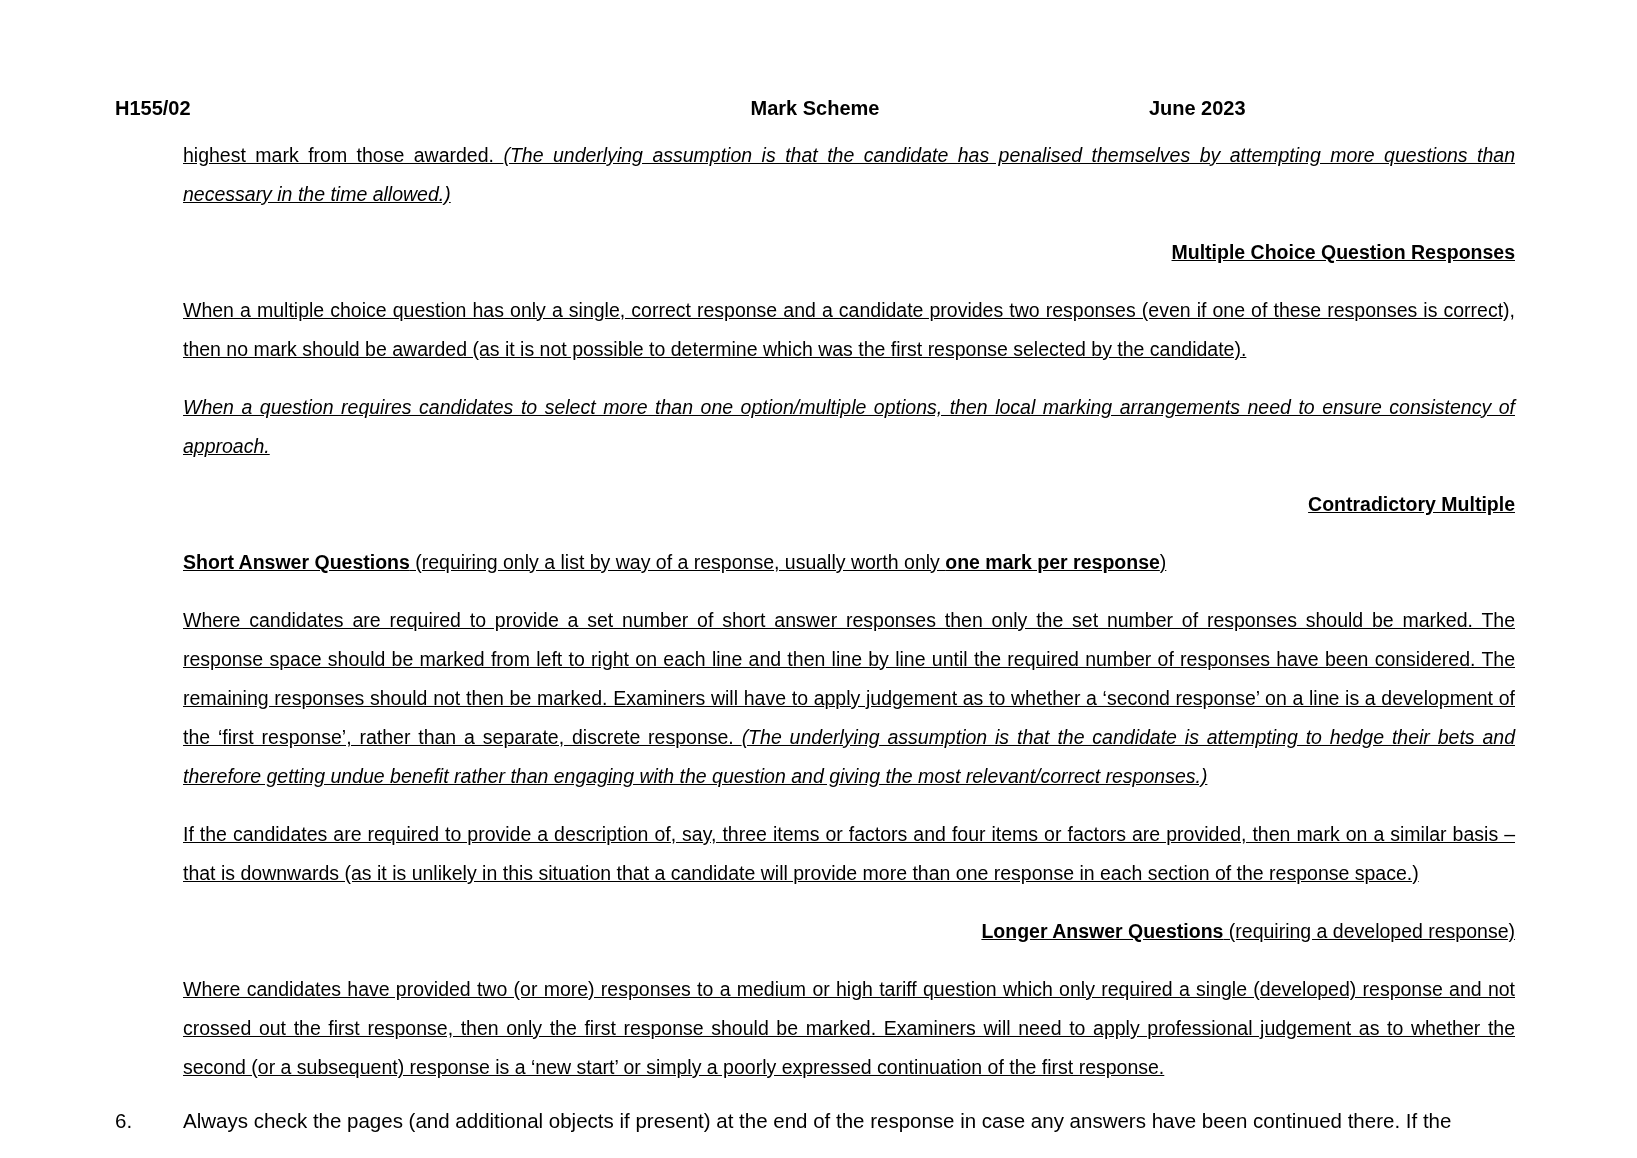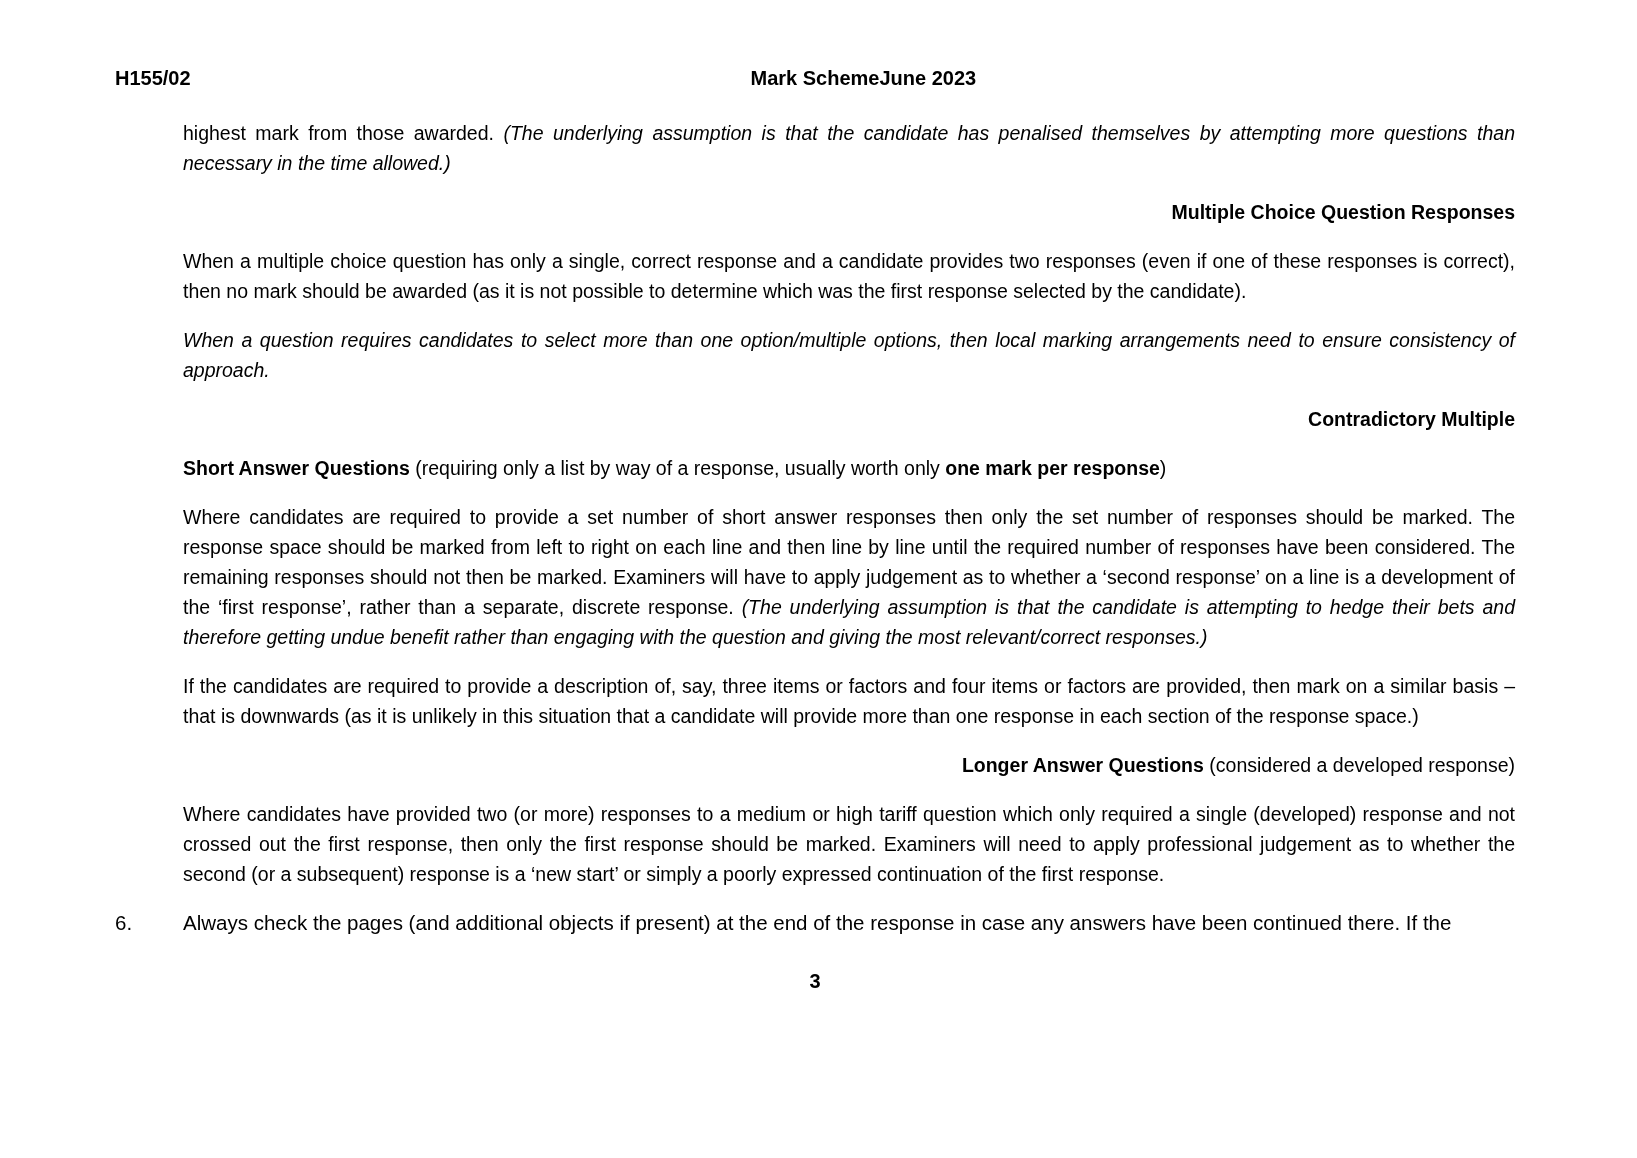--- a/index.html
+++ b/index.html
@@ -20,28 +20,29 @@
   }
   .doc-header {
     display: grid;
     grid-template-columns: 1fr auto 1fr;
     align-items: baseline;
     font-size: 20px;
     line-height: 24px;
     font-weight: bold;
   }
   .doc-header .hdr-left   { text-align: left; }
-  .doc-header .hdr-center { text-align: center; }
-  .doc-header .hdr-right  { text-align: left; }
+  .doc-header .hdr-center { text-align: center; margin-top: 30px; }
+  .doc-header .hdr-right  { text-align: center; }
 
   .doc-body {
-    margin-top: 28px;
+    margin-top: 16px;
     margin-left: 68px;           
     font-size: 19.5px;
-    line-height: 30px;
+    line-height: 39px;
+    text-decoration: underline;
   }
   .doc-body .block {
     margin: 0 0 19px 0;
   }
   .doc-body .para {
     text-align: justify;
   }
   .doc-body .heading {
     text-align: right;
     font-weight: bold;
@@ -84,21 +85,21 @@
   <div class="doc-body">
 
   <p class="block para"><span class="seg-normal">highest mark from those awarded. </span><span class="seg-italic">(The underlying assumption is that the candidate has penalised themselves by attempting more questions than necessary in the time allowed.)</span></p>
       <p class="block heading"><span class="seg-bold">Multiple Choice Question Responses</span></p>
       <p class="block para"><span class="seg-normal">When a multiple choice question has only a single, correct response and a candidate provides two responses (even if one of these responses is correct), then no mark should be awarded (as it is not possible to determine which was the first response selected by the candidate).</span></p>
       <p class="block para"><span class="seg-italic">When a question requires candidates to select more than one option/multiple options, then local marking arrangements need to ensure consistency of approach.</span></p>
       <p class="block heading"><span class="seg-bold">Contradictory Multiple</span></p>
       <p class="block para"><span class="seg-bold">Short Answer Questions</span><span class="seg-normal"> (requiring only a list by way of a response, usually worth only </span><span class="seg-bold">one mark per response</span><span class="seg-normal">)</span></p>
       <p class="block para"><span class="seg-normal">Where candidates are required to provide a set number of short answer responses then only the set number of responses should be marked. The response space should be marked from left to right on each line and then line by line until the required number of responses have been considered.  The remaining responses should not then be marked. Examiners will have to apply judgement as to whether a ‘second response’ on a line is a development of the ‘first response’, rather than a separate, discrete response.  </span><span class="seg-italic">(The underlying assumption is that the candidate is attempting to hedge their bets and therefore getting undue benefit rather than engaging with the question and giving the most relevant/correct responses.)</span></p>
       <p class="block para"><span class="seg-normal">If the candidates are required to provide a description of, say, three items or factors and four items or factors are provided, then mark on a similar basis – that is downwards (as it is unlikely in this situation that a candidate will provide more than one response in each section of the response space.)</span></p>
-      <p class="block heading"><span class="seg-bold">Longer Answer Questions</span><span class="seg-normal"> (considered a developed response)</span></p>
+      <p class="block heading"><span class="seg-bold">Longer Answer Questions</span><span class="seg-normal"> (requiring a developed response)</span></p>
       <p class="block para"><span class="seg-normal">Where candidates have provided two (or more) responses to a medium or high tariff question which only required a single (developed) response and not crossed out the first response, then only the first response should be marked. Examiners will need to apply professional judgement as to whether the second (or a subsequent) response is a ‘new start’ or simply a poorly expressed continuation of the first response.</span></p>
     </div>
 
   <div class="numbered-item">
     <div class="item-number">6.</div>
     <div class="item-text">Always check the pages (and additional objects if present) at the end of the response in case any answers have been continued there. If the</div>
   </div>
 
   <div class="page-number">3</div>
 

